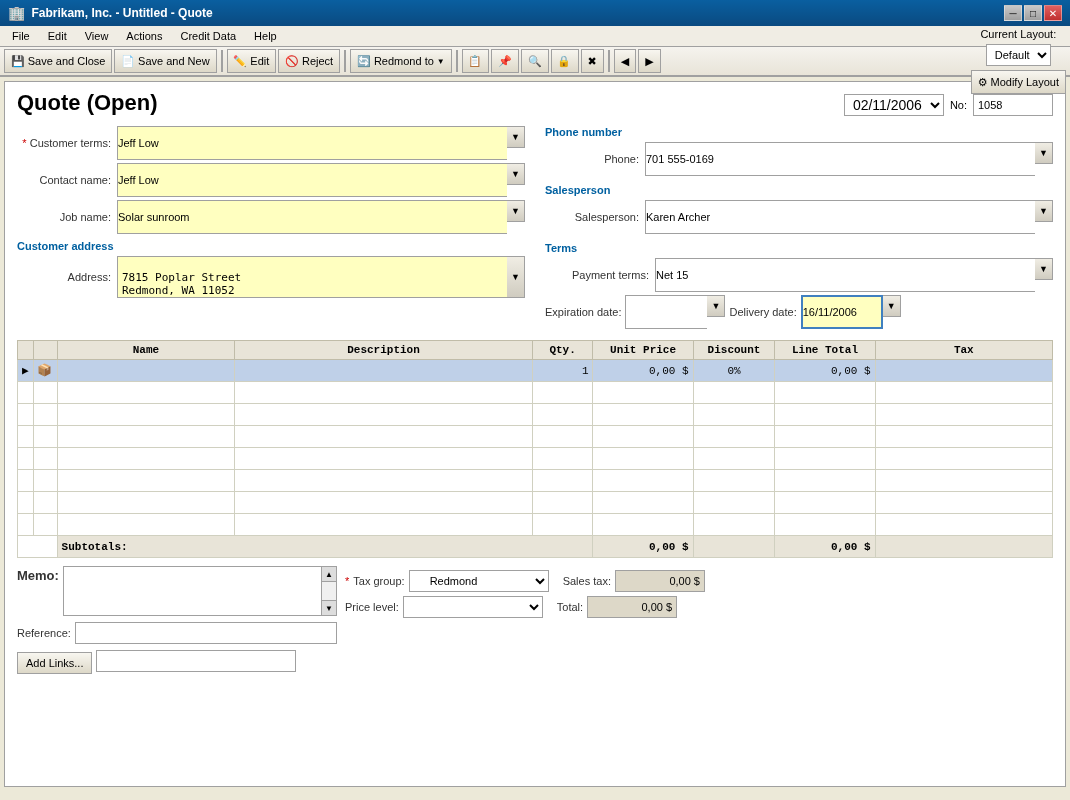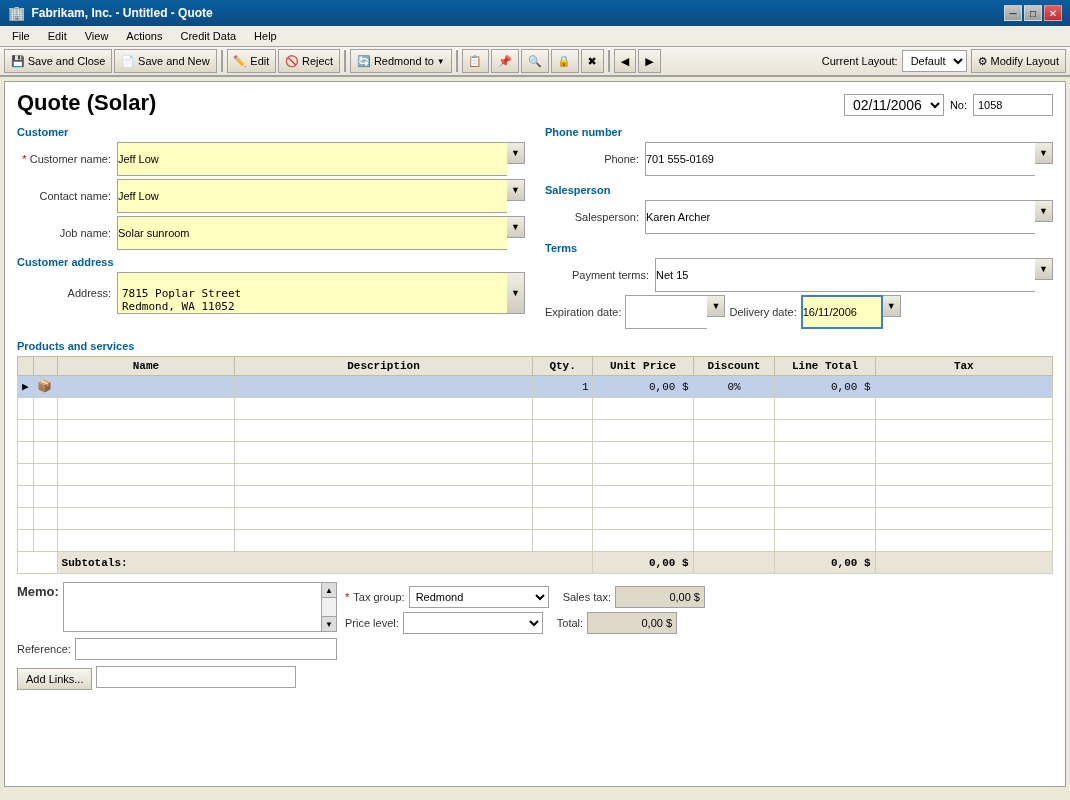--- a/index.html
+++ b/index.html
@@ -55,21 +55,21 @@
       padding: 2px 6px;
       background: linear-gradient(to bottom, #f8f6f0, #ddd8c8);
       border: 1px solid #a0a0a0;
       cursor: pointer;
       font-size: 11px;
       height: 24px;
       white-space: nowrap;
     }
     .toolbar-separator { width: 2px; height: 22px; background: #a0a0a0; margin: 0 2px; }
 
-    .toolbar-right { margin-left: auto; display: flex; align-items: center; gap: 4px; }
+    .toolbar-right { margin-left: auto; display: flex; align-items: center; gap: 4px; flex-direction: column; }
     .layout-label { font-size: 11px; color: #000; }
     .layout-select {
       padding: 1px 4px; height: 22px;
       background: white; border: 1px solid #a0a0a0;
       font-size: 11px;
     }
 
     
     #main-content {
       background: white;
@@ -271,39 +271,38 @@
     <button class="toolbar-btn">
       <span>⚙</span>
       <span>Modify Layout</span>
     </button>
   </div>
 </div>
 
 <div id="main-content">
 
   <div id="quote-header">
-    <h1 id="quote-title">Quote (Solar)</h1>
+    <h1 id="quote-title">Quote (Open)</h1>
     <div id="quote-meta">
       <select id="quote-date-select">
         <option>02/11/2006</option>
       </select>
       <span style="font-size:11px;">No:</span>
       <input type="text" id="quote-no-input" value="1058" style="padding: 1px 4px; height: 22px; background: white; border: 1px solid rgb(160, 160, 160); font-size: 11px; width: 80px;">
     </div>
   </div>
 
   <div class="form-sections">
 
     <div class="form-section">
-      <div class="section-title">Customer</div>
 
       <div class="field-row">
         <span class="field-label">
           <span style="color:#cc0000;">*</span>
-          <span>Customer name:</span>
+          <span>Customer terms:</span>
         </span>
         <div class="field-input-wrap">
           <input type="text" class="field-input-text" style="background: rgb(255, 255, 192);" value="Jeff Low">
           <button class="dropdown-btn">▼</button>
         </div>
       </div>
 
       <div class="field-row">
         <span class="field-label">Contact name:</span>
         <div class="field-input-wrap">
@@ -373,21 +372,20 @@
         <span style="font-size:11px;color:#333;margin:0 4px;white-space:nowrap;">Delivery date:</span>
         <div class="field-input-wrap" style="flex:0 0 100px;">
           <input type="text" class="field-input-text" style="width: 82px; background: rgb(255, 255, 192); border: 2px solid rgb(64, 128, 192);" value="16/11/2006">
           <button class="dropdown-btn">▼</button>
         </div>
       </div>
     </div>
   </div>
 
   <div id="products-section">
-    <div class="section-title">Products and services</div>
     <table class="products-table">
       <thead>
         <tr>
           <th style="width:16px;"></th>
           <th style="width:20px;"></th>
           <th class="col-name">Name</th>
           <th class="col-desc">Description</th>
           <th class="col-qty">Qty.</th>
           <th class="col-price">Unit Price</th>
           <th class="col-disc">Discount</th>
@@ -522,21 +520,21 @@
         <button class="add-links-btn">Add Links...</button>
         <input type="text" class="links-input" style="">
       </div>
     </div>
 
     <div id="tax-section" style="padding-top:4px;">
       <div style="display:flex;align-items:center;gap:4px;margin-bottom:4px;">
         <span style="color:#cc0000;font-size:11px;">*</span>
         <span style="font-size:11px;color:#333;">Tax group:</span>
         <div style="display:flex;flex:1;max-width:140px;">
-          <select style="flex:1;height:22px;padding:1px 2px;background:white;border:1px solid #a0a0a0;font-size:11px;">
+          <select style="flex:1;height:22px;padding:1px 16px;background:white;border:1px solid #a0a0a0;font-size:11px;">
             <option>Redmond</option>
           </select>
         </div>
         <span style="font-size:11px;color:#333;margin-left:10px;">Sales tax:</span>
         <input type="text" class="tax-amount" value="0,00 $" style="">
       </div>
       <div style="display:flex;align-items:center;gap:4px;">
         <span style="font-size:11px;color:#333;">Price level:</span>
         <div style="display:flex;flex:0 0 140px;">
           <select style="flex:1;height:22px;padding:1px 2px;background:white;border:1px solid #a0a0a0;font-size:11px;">

